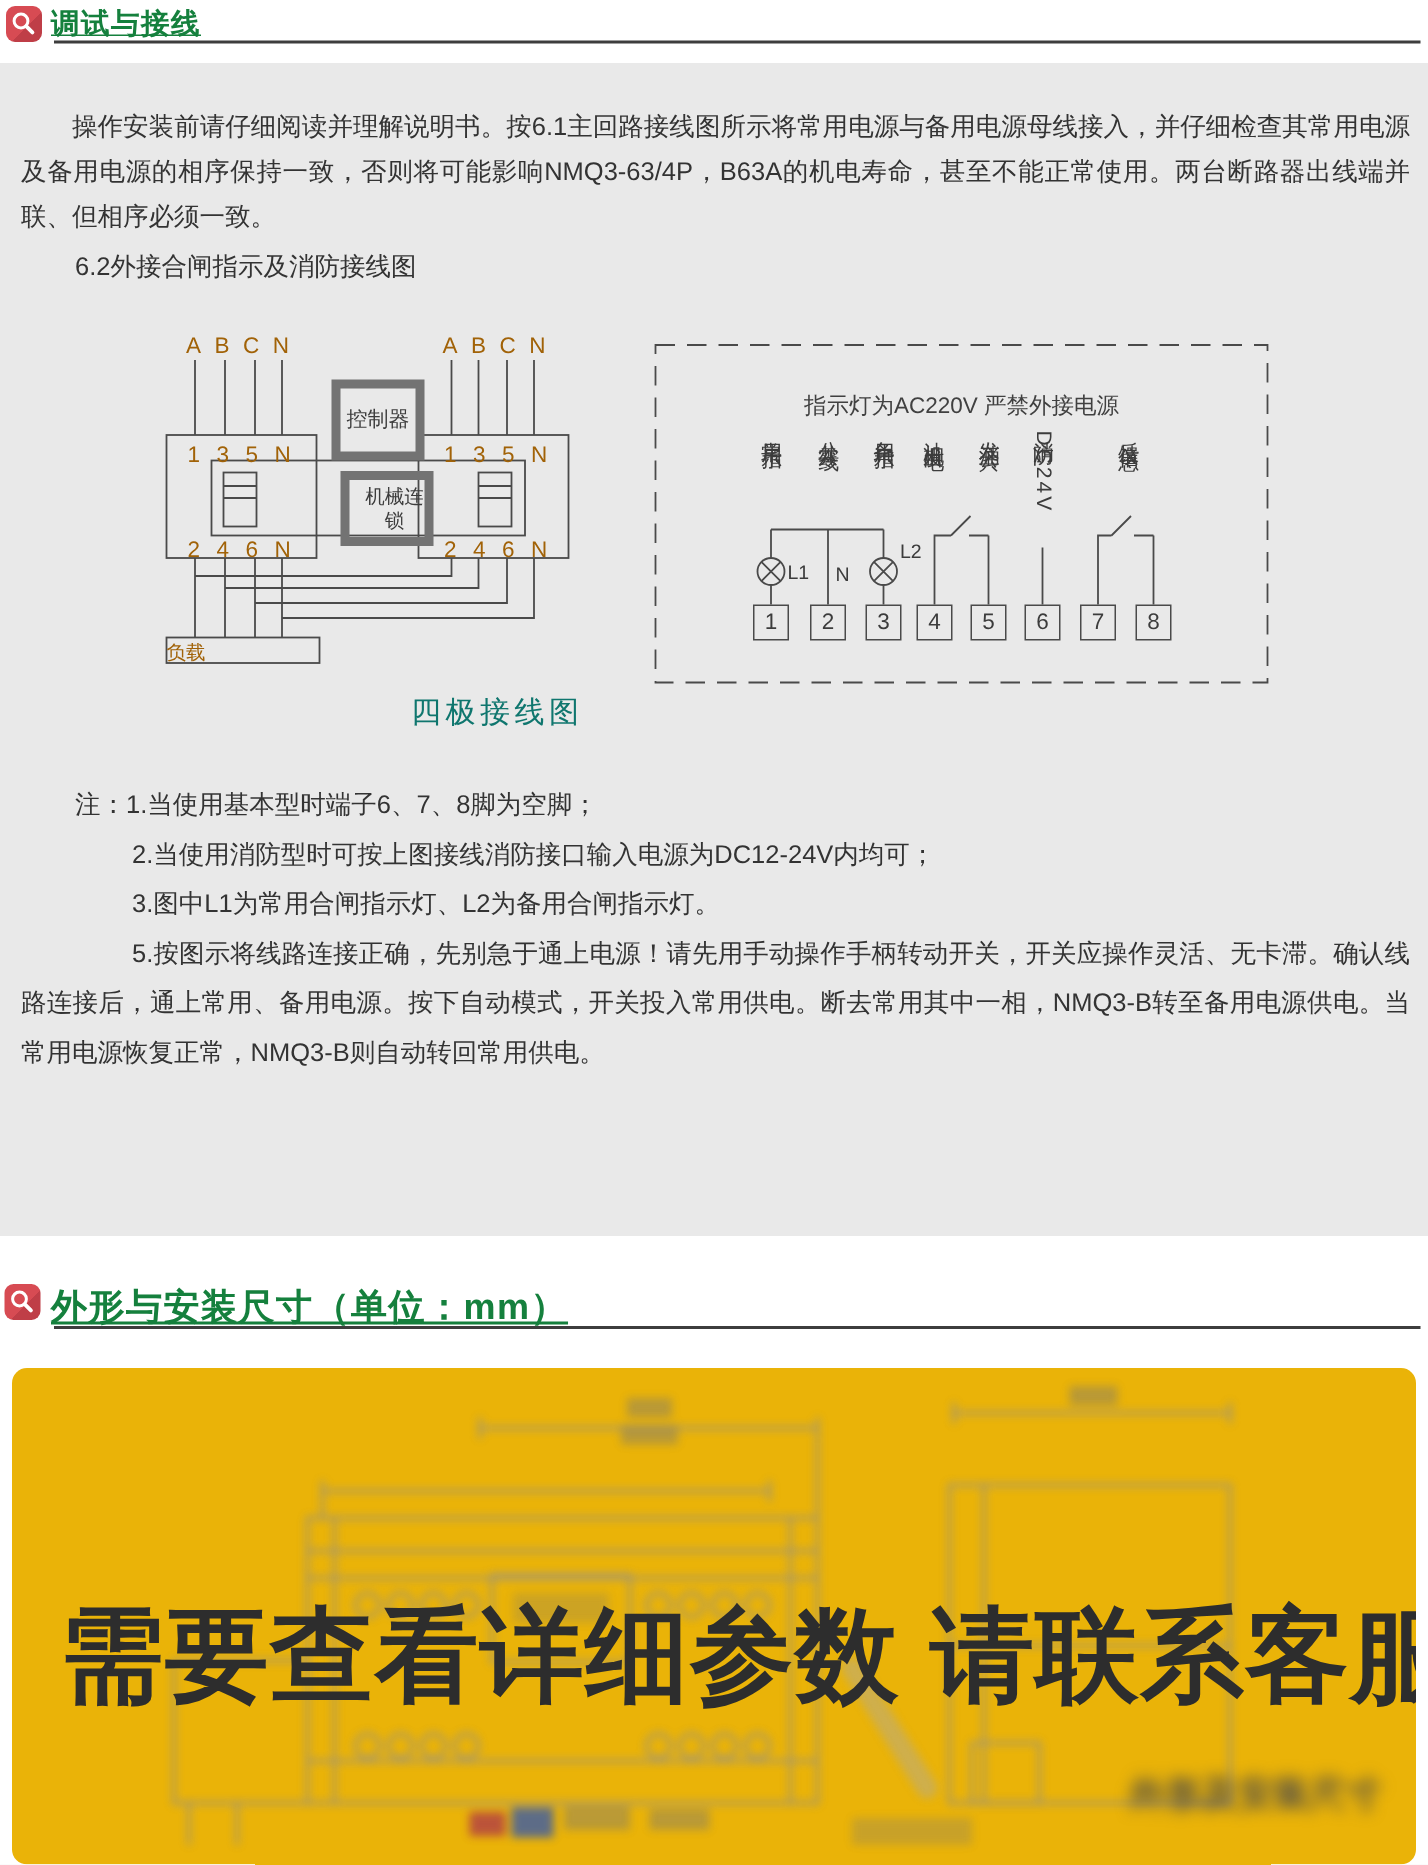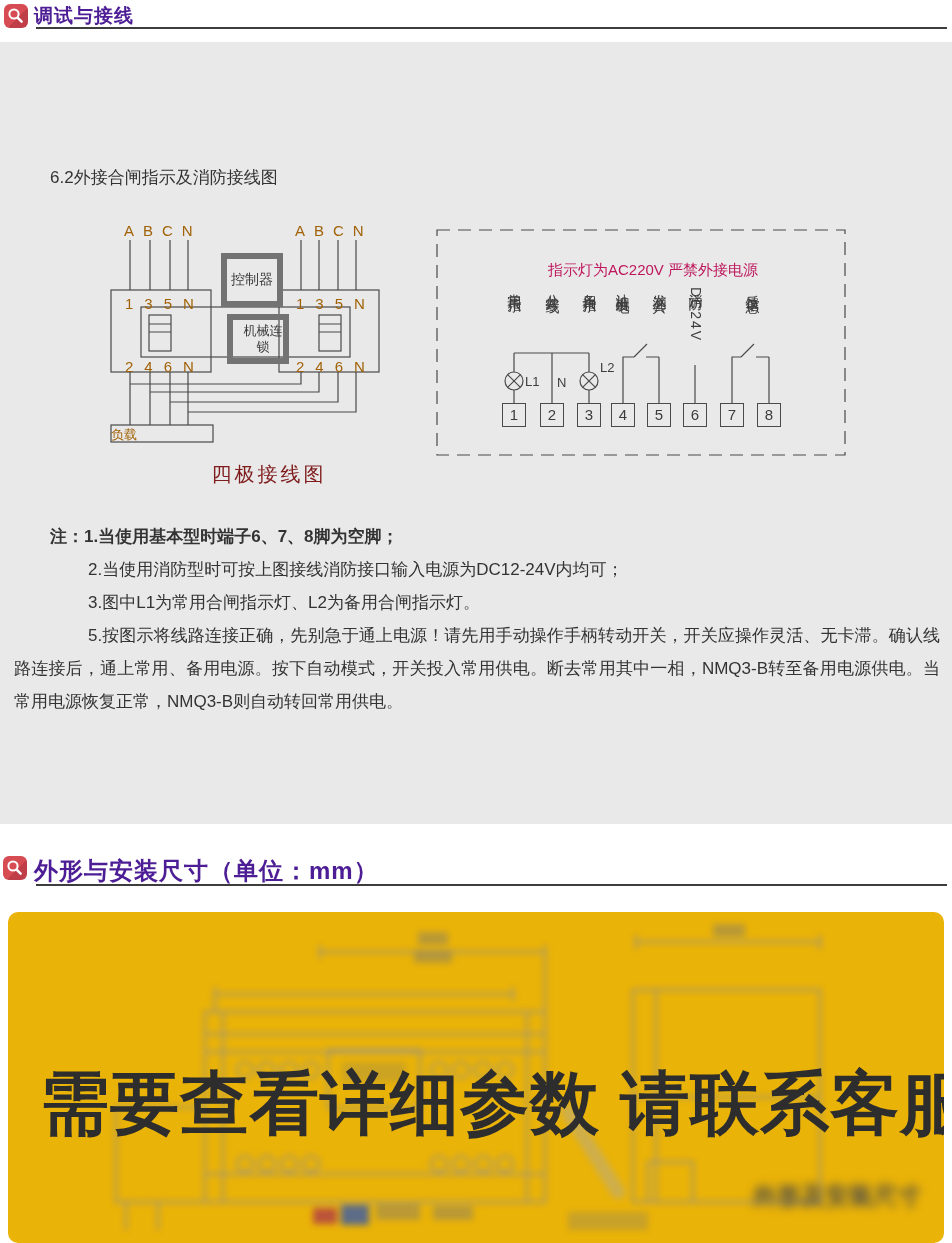--- a/index.html
+++ b/index.html
@@ -2,45 +2,45 @@
 <html><head>
 <meta charset="utf-8">
 <style>
   html,body{margin:0;padding:0;background:#fff;}
   .page{position:relative;width:952px;height:1243px;margin:0 auto;background:#fff;overflow:hidden;
         font-family:"Liberation Sans","DejaVu Sans",sans-serif;color:#333;}
   .sec1-bg{position:absolute;left:0;top:42px;width:952px;height:782px;background:#e9e9e9;}
   
   .sec-icon{position:absolute;width:24px;height:24px;border-radius:6px;
             background:linear-gradient(135deg,#d74b53 58%,#bf3e47 58%);}
-  .sec-title{position:absolute;font-size:19px;font-weight:bold;color:#4c1d95;letter-spacing:1px;white-space:nowrap;}
+  .sec-title{position:absolute;font-size:19px;font-weight:bold;color:#15803d;letter-spacing:1px;white-space:nowrap;text-decoration:underline;}
   .sec-rule{position:absolute;height:2px;background:#3d3d3d;}
   
   .intro{position:absolute;left:14px;top:70px;width:926px;font-size:17px;line-height:30px;
          text-align:justify;text-indent:34px;margin:0;}
   .subhead{position:absolute;left:50px;top:166px;font-size:17px;margin:0;}
   
   .diagram{position:absolute;left:0;top:215px;width:952px;height:290px;}
   .diagram svg{position:absolute;left:0;top:0;}
   .dlbl{position:absolute;font-size:15px;white-space:nowrap;color:#a16207;}
   .spread{letter-spacing:9px;}
   .spread2{letter-spacing:11px;}
   .boxlbl{position:absolute;border:6px solid #737373;display:flex;align-items:center;justify-content:center;
           font-size:14px;color:#3c3c3c;text-align:center;background:transparent;}
-  .caption{position:absolute;left:149px;top:246px;width:240px;text-align:center;font-size:20px;
-           letter-spacing:3px;color:#7f1d1d;}
-  .warn{position:absolute;left:437px;top:46px;width:408px;text-align:center;font-size:15px;color:#be185d;white-space:nowrap;padding-left:12px;}
+  .caption{position:absolute;left:149px;top:246px;width:240px;text-align:right;font-size:20px;
+           letter-spacing:3px;color:#0f766e;}
+  .warn{position:absolute;left:437px;top:46px;width:408px;text-align:center;font-size:15px;color:#404040;white-space:nowrap;}
   .vlab{position:absolute;top:68px;writing-mode:vertical-lr;font-size:14px;letter-spacing:2px;color:#3c3c3c;}
   .lamp-lbl{position:absolute;font-size:13px;color:#3c3c3c;}
   .term{position:absolute;top:188px;width:22px;height:22px;border:1px solid #4a4a4a;text-align:center;
         line-height:22px;font-size:15px;color:#3c3c3c;}
   
   .notes{position:absolute;left:14px;top:520px;width:926px;font-size:17px;line-height:33px;}
   .notes p{margin:0;text-indent:74px;text-align:justify;}
-  .notes p.first{text-indent:36px;font-weight:bold;}
+  .notes p.first{text-indent:36px;}
   
   .sec2{position:absolute;left:0;top:900px;width:952px;height:343px;background:#fff;}
   .dim-card{position:absolute;left:8px;top:12px;width:936px;height:331px;background:#eab308;
             border-radius:10px;overflow:hidden;}
   .blurwrap{position:absolute;left:0;top:0;filter:blur(3px);opacity:.85;}
   .blurcap{position:absolute;left:745px;top:268px;font-size:24px;font-weight:bold;color:#4a4a4a;
            filter:blur(5px);white-space:nowrap;}
   .watermark{position:absolute;left:32px;top:146px;font-size:69px;font-weight:bold;color:#2d2d2d;
              white-space:nowrap;letter-spacing:1px;}
 </style>
@@ -53,20 +53,21 @@
     <svg width="24" height="24" viewBox="0 0 24 24">
       <circle cx="10" cy="10" r="4.6" fill="none" stroke="#fff" stroke-width="2"></circle>
       <line x1="13.6" y1="13.6" x2="17.6" y2="17.6" stroke="#fff" stroke-width="2.6" stroke-linecap="round"></line>
     </svg>
   </div>
   <div class="sec-title" style="left:34px;top:3px;">调试与接线</div>
   <div class="sec-rule" style="left:36px;top:27px;width:911px;"></div>
 
   <div class="sec1-bg"></div>
 
+  <p class="intro">操作安装前请仔细阅读并理解说明书。按6.1主回路接线图所示将常用电源与备用电源母线接入，并仔细检查其常用电源及备用电源的相序保持一致，否则将可能影响NMQ3-63/4P，B63A的机电寿命，甚至不能正常使用。两台断路器出线端并联、但相序必须一致。</p>
   <p class="subhead">6.2外接合闸指示及消防接线图</p>
 
   <div class="diagram">
     <svg width="952" height="290" viewBox="0 0 952 290">
       <g fill="none" stroke="#4a4a4a" stroke-width="1.2">
 
         <path d="M130,25V75 M150,25V75 M170,25V75 M188,25V75 M301,25V75 M319,25V75 M338,25V75 M356,25V75"></path>
 
         <rect x="111" y="75" width="100" height="82"></rect>
         <rect x="279" y="75" width="100" height="82"></rect>

